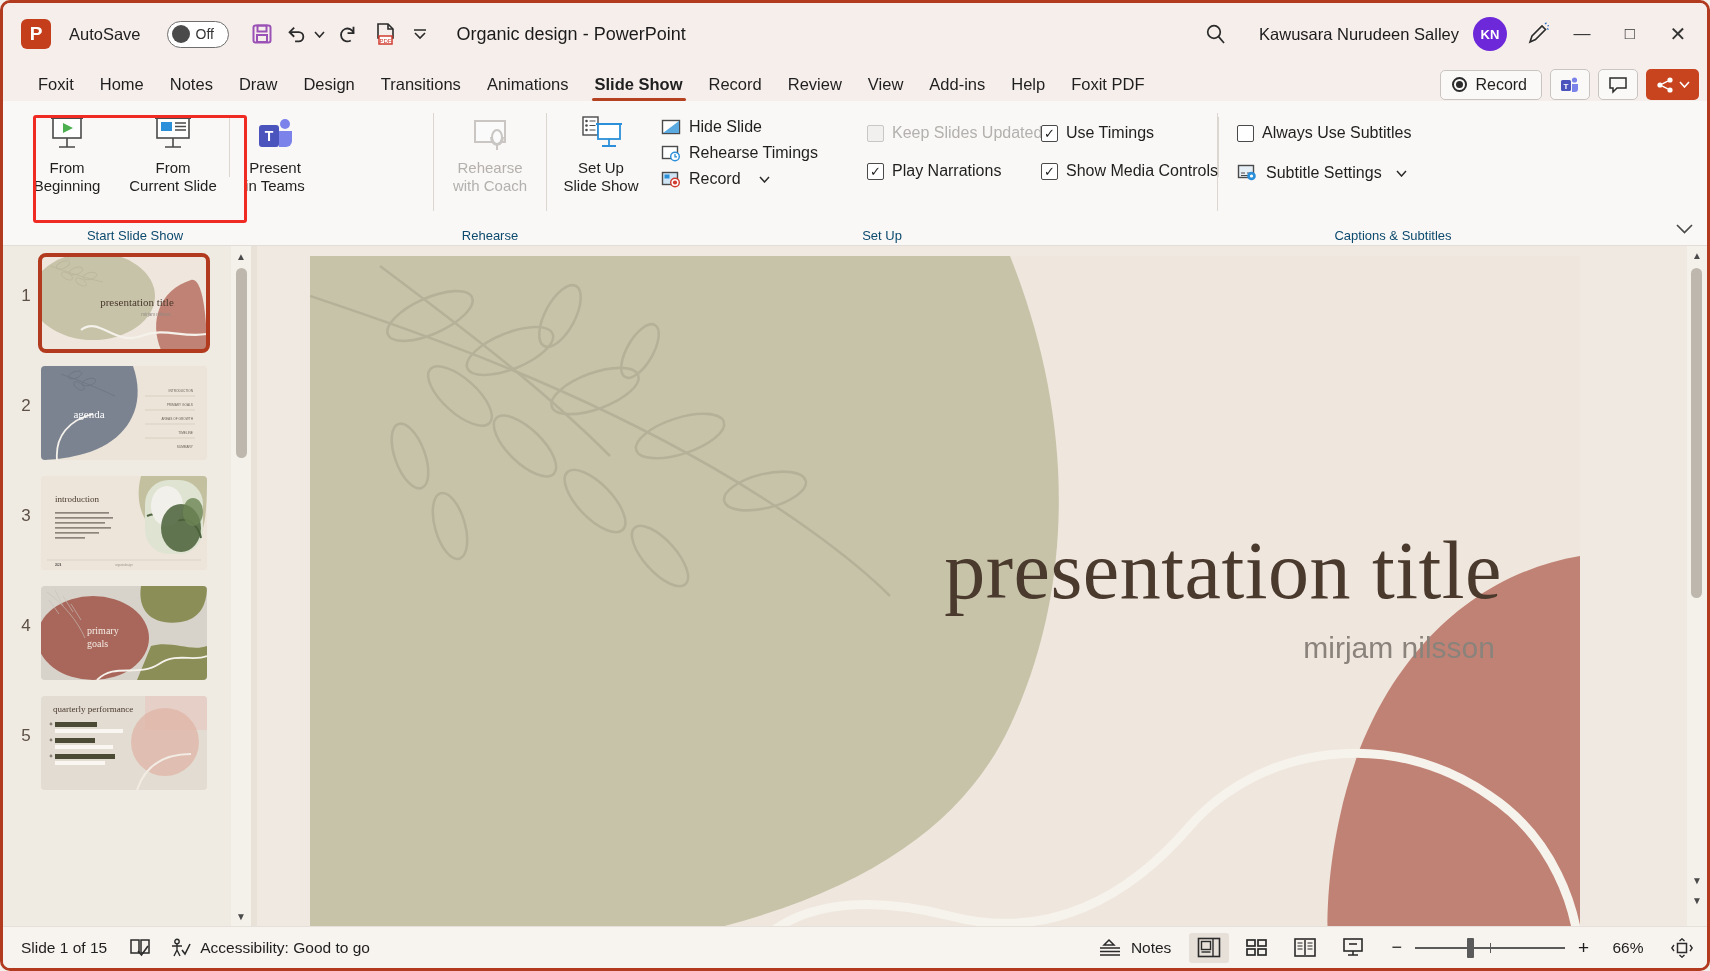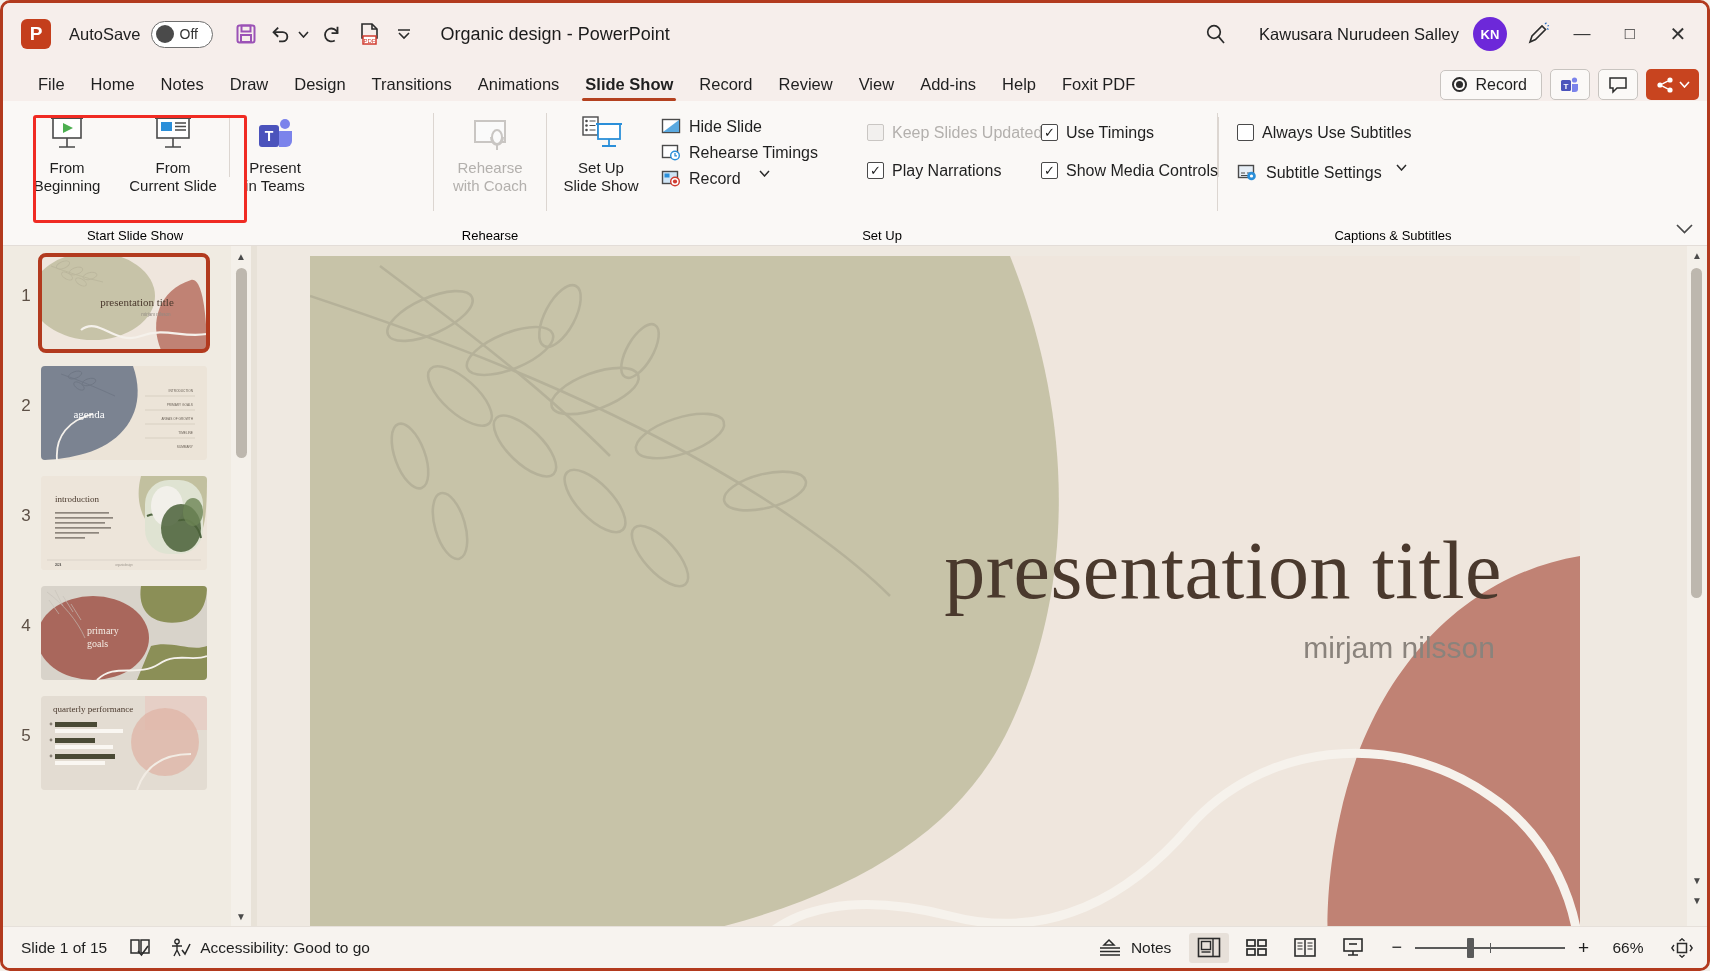--- a/index.html
+++ b/index.html
@@ -31,21 +31,21 @@
     width: 30px; height: 30px;
     border-radius: 6px;
     background: #c43e1c;
     color: #fff;
     font-weight: bold;
     font-size: 19px;
     display: flex; align-items: center; justify-content: center;
     margin-right: 18px;
     flex: none;
   }
-  .autosave-label { font-size: 16.5px; color: #212121; margin-right: 10px; }
+  .autosave-label { font-size: 16.5px; color: #212121; margin-right: 26px; }
   .toggle {
     width: 62px; height: 27px; border-radius: 14px;
     border: 1.5px solid #6e6e6e; background: #fff;
     display: flex; align-items: center; padding: 0 4px;
     position: relative; flex: none;
   }
   .toggle .knob {
     width: 18px; height: 18px; border-radius: 50%;
     background: #4a4a4a;
   }
@@ -145,38 +145,38 @@
   .rgroup {
     position: relative;
     display: flex;
     flex-direction: column;
     justify-content: flex-start;
     padding-top: 6px;
   }
   .rgroup .gcontent { display: flex; align-items: flex-start; height: 100px; }
   .gtitle {
     position: absolute; bottom: 2px; left: 0; right: 0;
-    text-align: center; font-size: 13px; color: #000000;
+    text-align: center; font-size: 13px; color: #0c4a6e;
   }
   .gsep {
     width: 1px; background: #dcd6d1;
     margin: 10px 0 30px 0;
     align-self: stretch;
   }
   .bigbtn {
     width: 92px;
     display: flex; flex-direction: column; align-items: center;
     padding: 6px 2px 0 2px;
     font-size: 15px; color: #1f1f1f; line-height: 18px;
     text-align: center;
   }
   .bigbtn .ico { height: 46px; display: flex; align-items: center; justify-content: center; }
   .bigbtn.dim { color: #b3b0ad; }
   .smallrow {
-    display: flex; align-items: flex-start; gap: 8px;
+    display: flex; align-items: center; gap: 8px;
     font-size: 16px; color: #1f1f1f;
     padding: 3px 6px; white-space: nowrap;
   }
   .smallrow.dim { color: #b3b0ad; }
   .chk {
     width: 17px; height: 17px; border: 1.6px solid #4a4a4a;
     border-radius: 2px; background: #fff;
     display: flex; align-items: center; justify-content: center;
     flex: none;
     font-size: 13px; color: #1b1b1b;
@@ -389,21 +389,21 @@
             <path d="M19 2 L20.5 0.8 M21.5 4 L23 3.5 M21 6.5 L22.5 7.5" stroke="#2b6fc2" stroke-width="1.3"></path>
           </svg>
       </div>
       <div class="win-btn">—</div>
       <div class="win-btn">□</div>
       <div class="win-btn" style="font-size:20px">✕</div>
     </div>
   </div>
 
   <div class="tabbar">
-    <div class="tab">File</div>
+    <div class="tab">Foxit</div>
     <div class="tab">Home</div>
     <div class="tab">Notes</div>
     <div class="tab">Draw</div>
     <div class="tab">Design</div>
     <div class="tab">Transitions</div>
     <div class="tab">Animations</div>
     <div class="tab active">Slide Show</div>
     <div class="tab">Record</div>
     <div class="tab">Review</div>
     <div class="tab">View</div>

